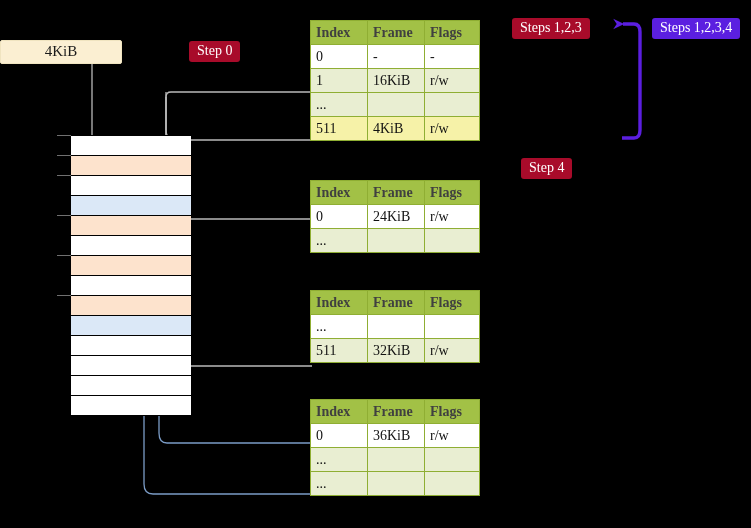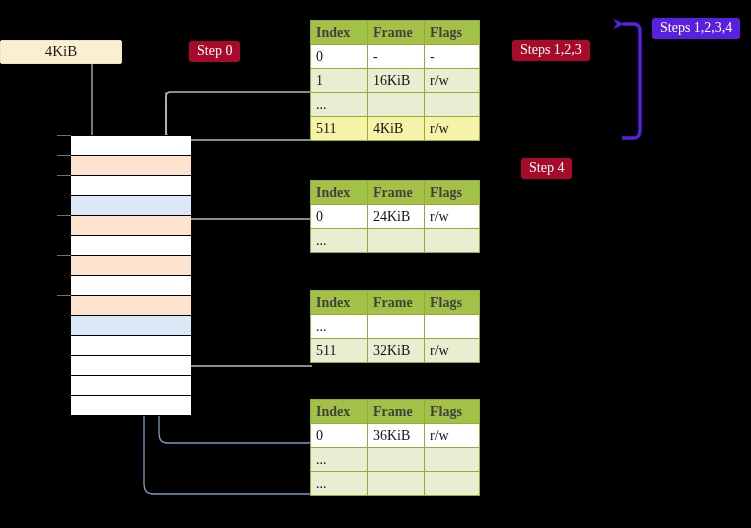--- a/index.html
+++ b/index.html
@@ -162,21 +162,21 @@
     <path d="M622,138 L634,138 Q640,138 640,130 L640,32 Q640,24 634,24 L623,24" fill="none" stroke="#5b1fe0" stroke-width="3.4" marker-end="url(#av)"></path>
   </svg>
 
   <div class="size-box" style="left:0px; top:40px; width:120px; height:22px;">
     <span>4KiB</span>
   </div>
 
   <div class="badge crimson" style="left:189px; top:41px;">
     <span>Step 0</span>
   </div>
-  <div class="badge crimson" style="left:512px; top:18px;margin-top:22px;">
+  <div class="badge crimson" style="left:512px; top:18px;">
     <span>Steps 1,2,3</span>
   </div>
   <div class="badge violet" style="left:652px; top:18px;">
     <span>Steps 1,2,3,4</span>
   </div>
   <div class="badge crimson" style="left:521px; top:158px;">
     <span>Step 4</span>
   </div>
 
   <div class="mem" id="mem-col">

